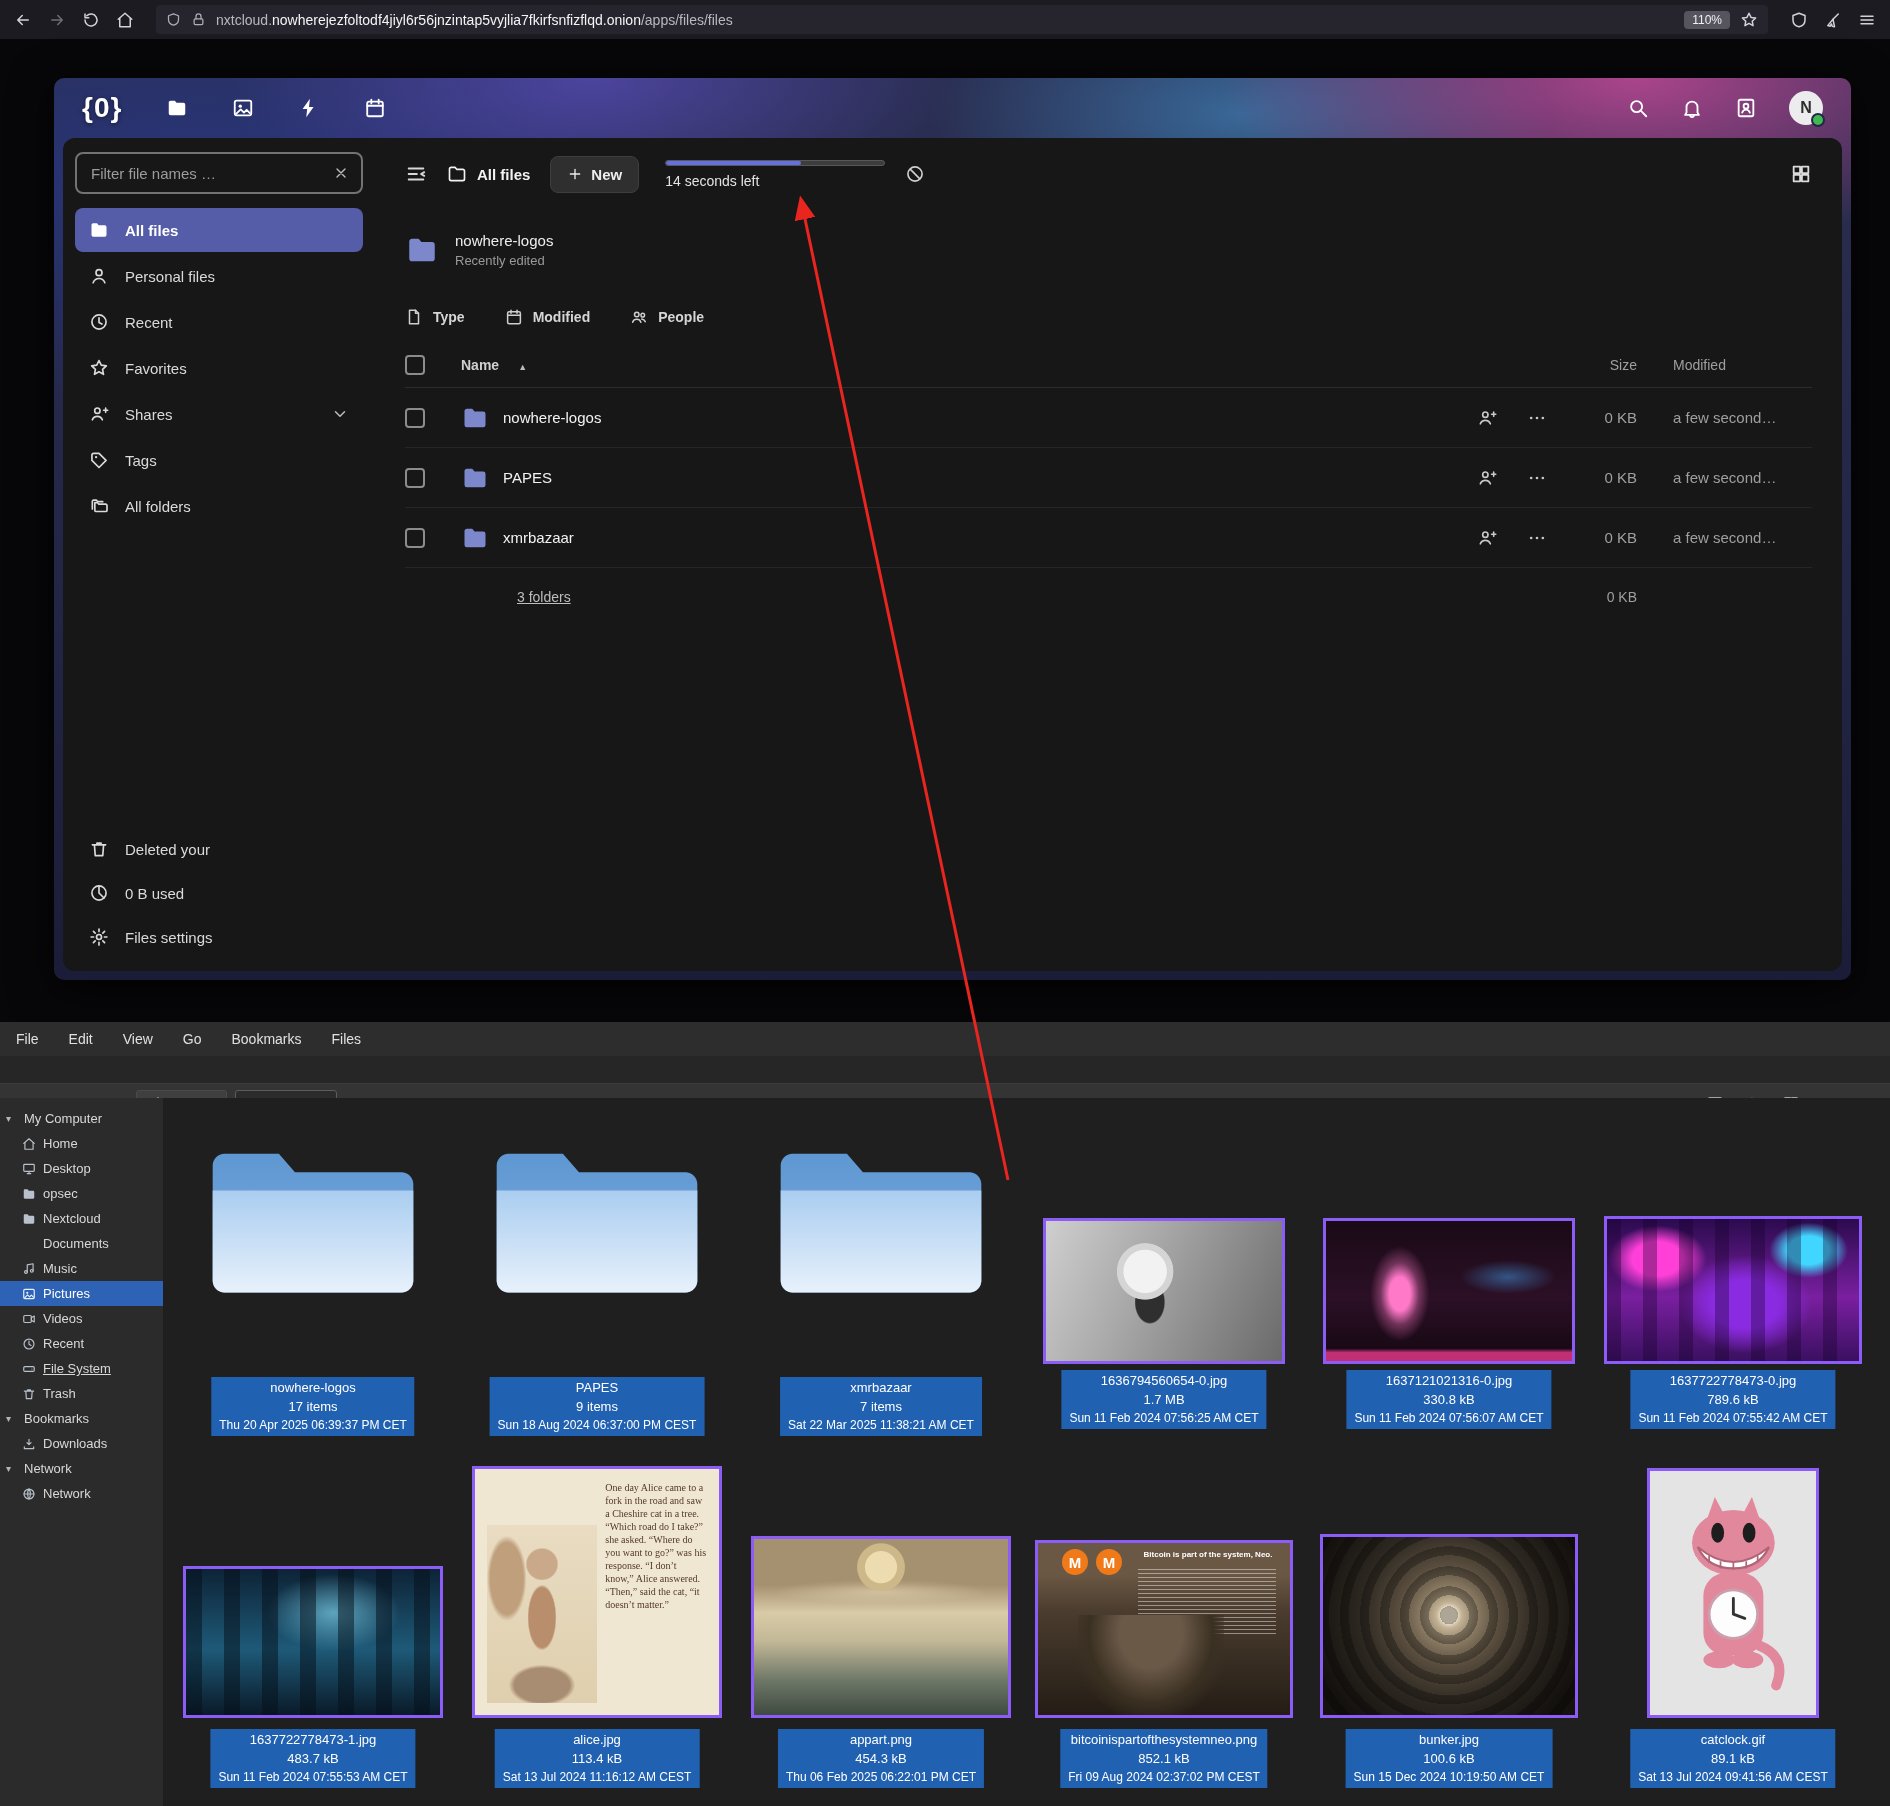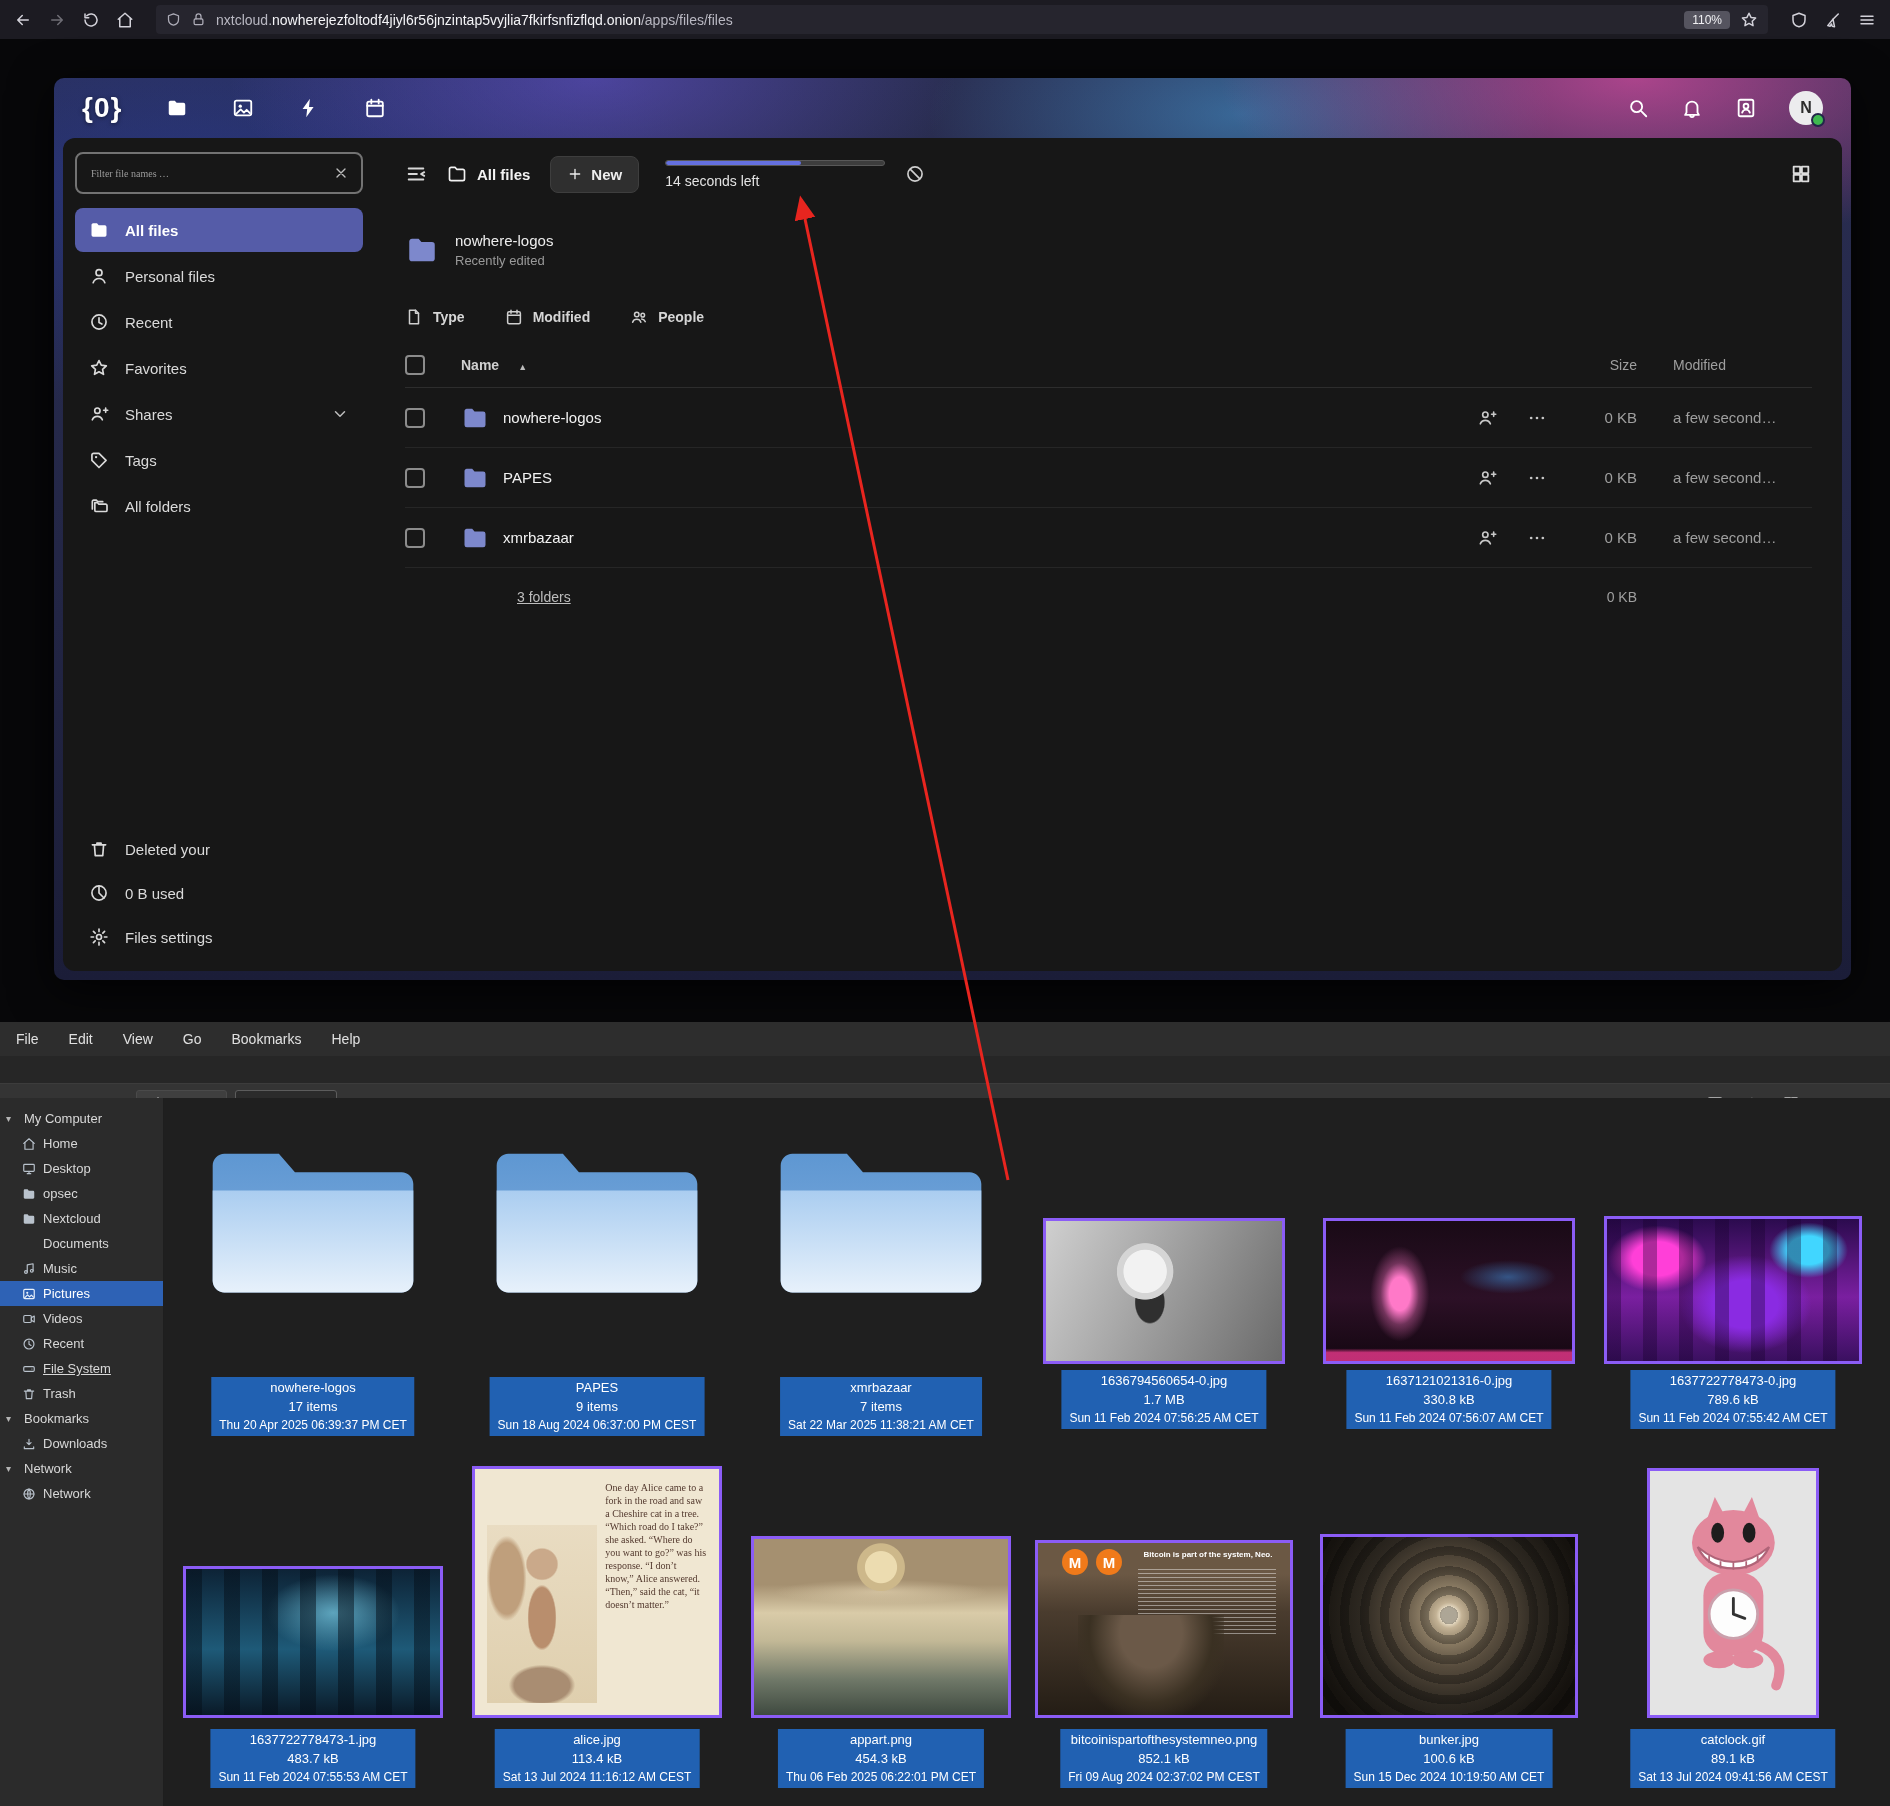--- a/index.html
+++ b/index.html
@@ -48,21 +48,21 @@
     display:flex; align-items:center; justify-content:center; font-size:16px; font-weight:700; position:relative; }
   .nc-avatar::after{ content:""; position:absolute; right:-2px; bottom:-2px; width:10px; height:10px;
     border-radius:50%; background:#3fb950; border:2px solid #23264a; }
   .nc-content{ position:absolute; left:9px; right:9px; top:60px; bottom:9px; border-radius:12px;
     background:#171717; display:flex; overflow:hidden; }
 
   .nc-sidebar{ width:312px; flex:none; padding:14px 12px 12px; display:flex; flex-direction:column; gap:2px; }
   .nc-filter{ height:42px; border:2px solid #737373; border-radius:8px; display:flex; align-items:center;
     gap:8px; padding:0 12px; margin-bottom:12px; }
   .nc-filter input{ flex:1; min-width:0; background:transparent; border:none; outline:none; color:#ddd;
-    font-size:10px; font-family:Liberation Serif, serif; }
+    font-size:15px; font-family:Liberation Sans, sans-serif; }
   .nc-filter input::placeholder{ color:#9c9c9c; }
   .nc-item{ height:44px; border-radius:8px; display:flex; align-items:center; gap:16px; padding:0 14px;
     color:#dadada; font-size:15px; }
   .nc-item .lbl{ white-space:nowrap; }
   .nc-item.active{ background:#555ca8; color:#fff; font-weight:600; }
   .nc-item .chev{ margin-left:auto; width:18px; height:18px; color:#bdbdbd; }
   .nc-bottom{ margin-top:auto; display:flex; flex-direction:column; }
 
   .nc-main{ flex:1; position:relative; padding:0 30px; color:#e8e8e8; overflow:hidden; }
   .nc-toolbar{ display:flex; align-items:center; gap:20px; margin-top:14px; height:44px; }
@@ -627,21 +627,21 @@
     </div>
   </div>
 
   <div class="fm">
     <div class="fm-menubar">
       <span>File</span>
       <span>Edit</span>
       <span>View</span>
       <span>Go</span>
       <span>Bookmarks</span>
-      <span>Help</span>
+      <span>Files</span>
     </div>
     <div class="fm-toolbar">
       <span class="tool-ic dim" data-icon="arrow-left">
           <svg viewBox="0 0 24 24" fill="none" stroke="currentColor" stroke-width="2" stroke-linecap="round" stroke-linejoin="round">
             <path d="M19 12H5M11 18l-6-6 6-6"></path>
           </svg>
         </span>
       <span class="tool-ic dim" data-icon="arrow-right">
           <svg viewBox="0 0 24 24" fill="none" stroke="currentColor" stroke-width="2" stroke-linecap="round" stroke-linejoin="round">
             <path d="M5 12h14M13 6l6 6-6 6"></path>

